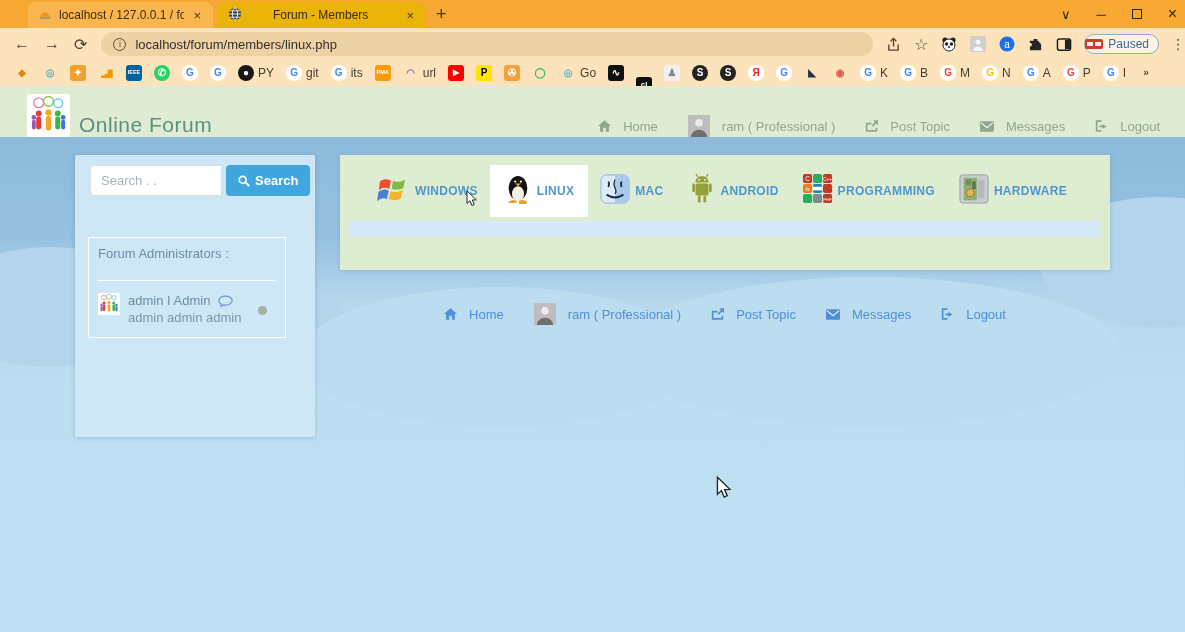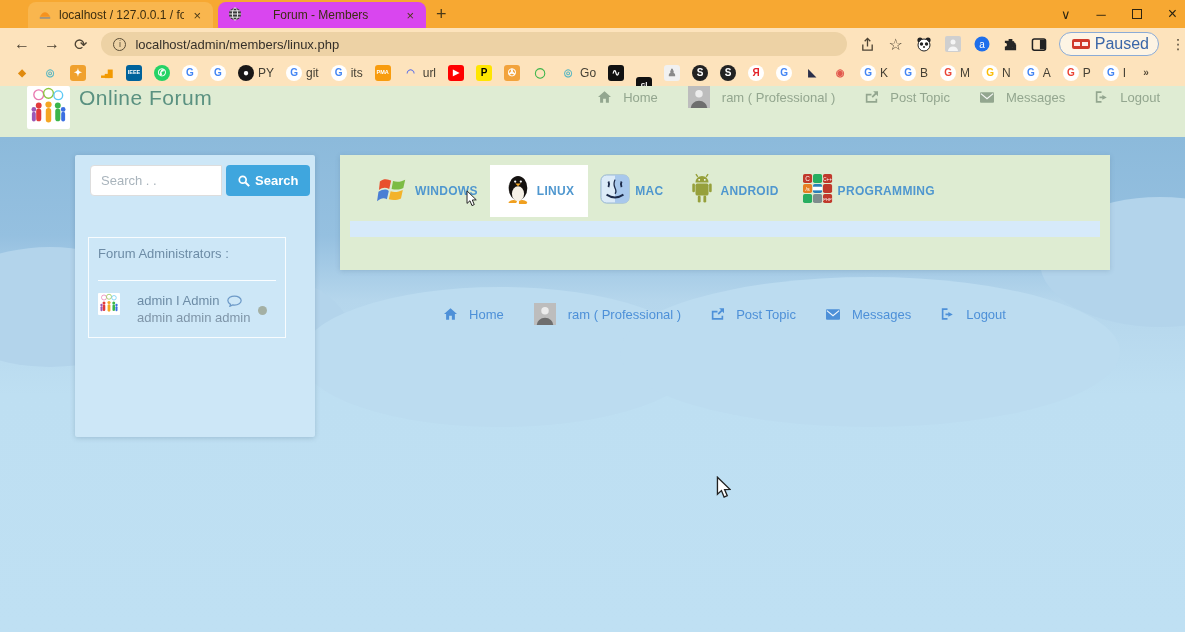--- a/index.html
+++ b/index.html
@@ -3,45 +3,45 @@
 <meta charset="utf-8">
 <style>
   * { margin:0; padding:0; box-sizing:border-box; }
   html,body { width:1185px; height:632px; overflow:hidden; font-family:"Liberation Sans",sans-serif; }
   #stage { position:relative; width:1185px; height:632px; background:#bedff2; }
 
   
   #titlebar { position:absolute; left:0; top:0; width:1185px; height:28px; background:#f7a832; display:flex; align-items:flex-end; }
   .tab { display:flex; align-items:center; gap:7px; height:26px; padding:0 10px; font-size:12px; color:#3b2d10; border-radius:8px 8px 0 0; }
   .tab.inactive { background:#f9b64e; width:185px; margin-left:28px; }
-  .tab.active { background:#d946ef; width:208px; margin-left:5px;gap:31px; }
+  .tab.active { background:#eab308; width:208px; margin-left:5px;gap:31px; }
   .tab .t-title { white-space:nowrap; overflow:hidden; flex:1; }
   .tab .t-close { font-size:13px; color:#4a3a18; padding:0 2px; }
   .newtab { font-size:18px; color:#4a3a18; margin:0 0 3px 10px; }
   .wctrls { position:absolute; right:8px; top:0; height:28px; display:flex; align-items:center; gap:26px; color:#2d2410; font-size:13px; }
   .wc-max { width:10px; height:10px; border:1.5px solid #2d2410; display:inline-block; }
 
   #toolbar { position:absolute; left:0; top:28px; width:1185px; height:32px; background:#fde3bc; display:flex; align-items:center; }
   .navbtn { font-size:16px; color:#4e4434; margin-left:14px; }
   #omnibox { margin-left:14px; width:778px; height:24px; background:#edd2a5; border-radius:12px; display:flex; align-items:center; padding:0 12px; gap:9px; }
   #omnibox .info { width:13px; height:13px; border:1.2px solid #5a4d36; border-radius:50%; font-size:9px; color:#5a4d36; display:flex; align-items:center; justify-content:center; }
   #omnibox .url { font-size:13px; color:#35302a; }
   .tb-ic { margin-left:13px; display:flex; align-items:center; }
   .tb-glyph { font-size:14px; color:#4e4434; }
-  #paused { margin-left:12px; display:flex; align-items:center; gap:5px; background:#fdf4e4; border:1.5px solid #8aabd6; border-radius:12px; padding:2px 9px 2px 12px; font-size:16px; color:#3a66a8; }
+  #paused { margin-left:12px; display:flex; align-items:center; gap:5px; background:#fdf4e4; border:1.5px solid #8aabd6; border-radius:12px; padding:2px 9px 2px 0; font-size:12px; color:#3a66a8; }
   #menu-dots { margin-left:12px; font-size:14px; color:#4e4434; letter-spacing:0; }
 
   #bookmarks { position:absolute; left:0; top:60px; width:1185px; height:26px; background:#fde3bc; display:flex; align-items:center; padding-left:8px; }
   .bm { display:flex; align-items:center; gap:4px; padding:0 6px; height:20px; }
   .bm-ic { width:16px; height:16px; min-width:16px; display:flex; align-items:center; justify-content:center; font-size:10px; font-weight:bold; border-radius:3px; overflow:hidden; line-height:1; }
   .bm-ic.round { border-radius:50%; }
   .bm-label { font-size:12px; color:#454035; }
 
   
-  #fheader { position:absolute; left:0; top:86px; width:1185px; height:51px; background:#dfecd3; display:flex; align-items:flex-start; }
+  #fheader { position:absolute; left:0; top:86px; width:1185px; height:51px; background:#dfecd3; display:flex; align-items:flex-end; }
   #flogo { width:43px; height:43px; margin-left:27px; }
   #ftitle { margin-left:9px; font-size:21px; color:#5a9180; letter-spacing:0.5px; }
   .nav-row { display:flex; align-items:center; gap:30px; }
   #fheader .nav-row { margin-left:auto; margin-right:25px; color:#93a68f; }
   .nav-item { display:flex; align-items:center; gap:12px; font-size:13px; color:inherit; cursor:pointer; }
   .nav-item svg { display:block; }
   .avatar { width:22px; height:22px; display:inline-block; }
 
   
   #pbody { position:absolute; left:0; top:137px; width:1185px; height:495px;
@@ -51,21 +51,21 @@
   #sidebar { position:absolute; left:75px; top:18px; width:240px; height:282px; background:#cde7f7; border-radius:2px; box-shadow:0 1px 5px rgba(60,90,120,.25); }
   #searchrow { position:absolute; left:15px; top:10px; display:flex; }
   #search-input { width:132px; height:31px; border:1px solid #ddd; border-radius:4px 0 0 4px; padding:0 10px; font-size:13px; color:#444; background:#fff; outline:none; font-family:"Liberation Sans",sans-serif; }
   #search-input::placeholder { color:#a9b4bc; }
   #search-btn { height:31px; margin-left:4px; padding:0 12px; background:#3fa6de; border:none; border-radius:4px; color:#fff; font-size:13px; font-weight:bold; display:flex; align-items:center; gap:5px; cursor:pointer; font-family:"Liberation Sans",sans-serif; }
   .sb-box { position:absolute; left:13px; width:198px; border:1px solid rgba(255,255,255,.85); }
   #admins-box { top:82px; height:101px; }
   #members-box { top:183px; height:63px; }
   .sb-heading { font-size:13px; color:#6d8ca6; padding:8px 0 0 9px; }
   .sb-div { position:absolute; left:9px; right:9px; border-top:1px solid rgba(255,255,255,.9); }
-  #admin-row { position:absolute; left:9px; top:55px; display:flex; gap:17px; }
+  #admin-row { position:absolute; left:9px; top:55px; display:flex; gap:8px; }
   #admin-avatar { width:22px; height:22px; }
   .adm-name { font-size:13px; color:#6d8ca6; display:flex; align-items:center; gap:8px; }
   .adm-desc { font-size:13px; color:#7f95a8; margin-top:3px; }
   #admin-dot { position:absolute; right:18px; top:68px; width:9px; height:9px; border-radius:50%; background:#a4b0a4; }
 
   #panel { position:absolute; left:340px; top:18px; width:770px; height:115px; background:#deecd2; box-shadow:0 1px 5px rgba(60,90,120,.2); }
   #cat-tabs { position:absolute; left:24px; top:10px; display:flex; align-items:center; }
   .cat { display:flex; align-items:center; gap:5px; padding:7px 12px; cursor:pointer; }
   .cat.active { background:#fff; padding:8px 14px; }
   .cat-label { font-size:12px; font-weight:bold; color:#4f97cf; letter-spacing:.3px; }
@@ -107,21 +107,21 @@
       <span style="font-size:16px">×</span>
     </div>
   </div>
 
   <div id="toolbar">
     <span class="navbtn">←</span>
     <span class="navbtn">→</span>
     <span class="navbtn">⟳</span>
     <div id="omnibox">
       <span class="info">i</span>
-      <span class="url">localhost/admin/members/linux.php</span>
+      <span class="url">localhost/forum/members/linux.php</span>
     </div>
     <span class="tb-ic">
         <svg width="15" height="15" viewBox="0 0 16 16" fill="none" stroke="#4e4434" stroke-width="1.4">
           <path d="M3 8 v6 h10 V8"></path>
           <path d="M8 10 V2 M5 4.5 L8 1.5 11 4.5"></path>
         </svg>
       </span>
     <span class="tb-ic tb-glyph" style="font-size:16px">☆</span>
     <span class="tb-ic">
         <svg width="16" height="16" viewBox="0 0 16 16">
@@ -470,20 +470,31 @@
                 <rect x="11" y="11" width="10" height="10" rx="2" fill="#2980b9"></rect>
                 <rect x="11" y="14" width="10" height="4" fill="#fff"></rect>
                 <rect x="22" y="11" width="10" height="10" rx="2" fill="#c0392b"></rect>
                 <rect x="0" y="22" width="10" height="10" rx="2" fill="#27ae60"></rect>
                 <rect x="11" y="22" width="10" height="10" rx="2" fill="#7f8c8d"></rect>
                 <rect x="22" y="22" width="10" height="10" rx="2" fill="#c0392b"></rect>
                 <text x="27" y="29.5" font-size="4.5" fill="#fff" text-anchor="middle">PHP</text>
               </svg></span>
             <span class="cat-label">PROGRAMMING</span>
           </div>
+          <div class="cat">
+            <span><svg width="30" height="30" viewBox="0 0 32 32">
+                <rect x="1" y="1" width="30" height="30" rx="3" fill="#c9cdd2" stroke="#9aa0a8"></rect>
+                <rect x="5" y="4" width="14" height="24" fill="#8fae72"></rect>
+                <rect x="20" y="6" width="7" height="20" fill="#b3b8bf"></rect>
+                <circle cx="12" cy="20" r="4.2" fill="#e8b64c" stroke="#9a7b2a"></circle>
+                <rect x="7" y="6" width="6" height="6" fill="#6f8f57"></rect>
+                <rect x="14" y="8" width="4" height="8" fill="#5d7a49"></rect>
+              </svg></span>
+            <span class="cat-label">HARDWARE</span>
+          </div>
         </div>
       <div id="bluebar"></div>
     </div>
 
     <div id="footnav">
       <div class="nav-row" id="footer-nav">
           <span class="nav-item">
             <span>
               <svg width="13" height="12" viewBox="0 0 16 14">
                 <path d="M8 0 L16 7 H13.4 V14 H9.7 V9 H6.3 V14 H2.6 V7 H0 Z" fill="currentColor"></path>

